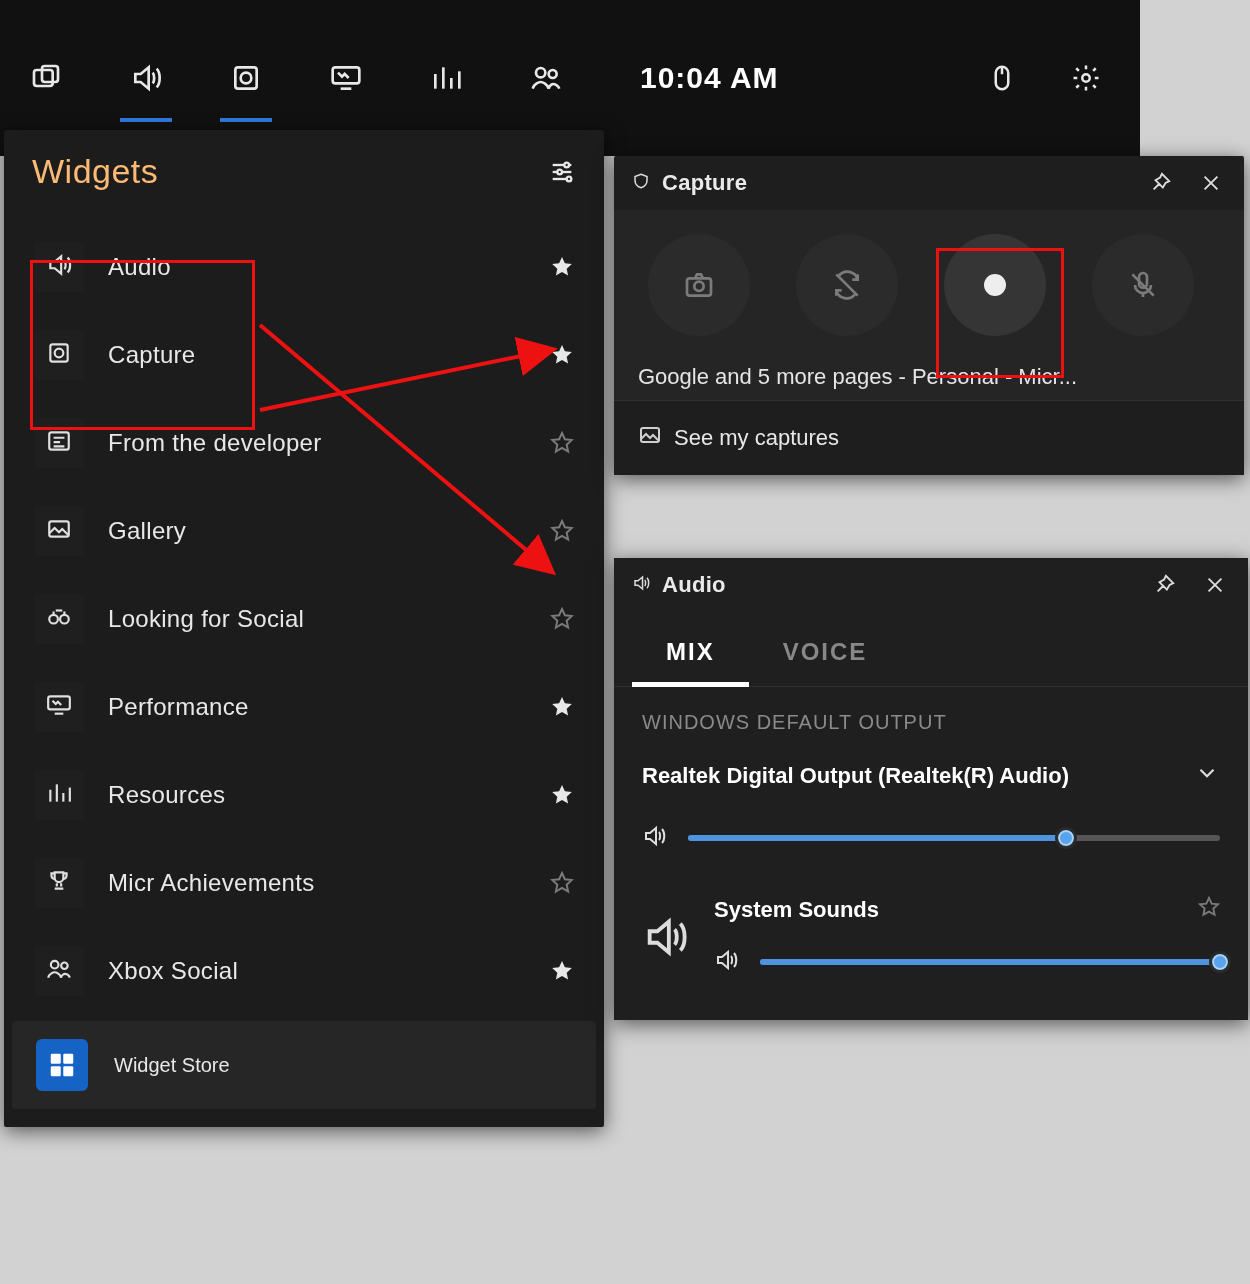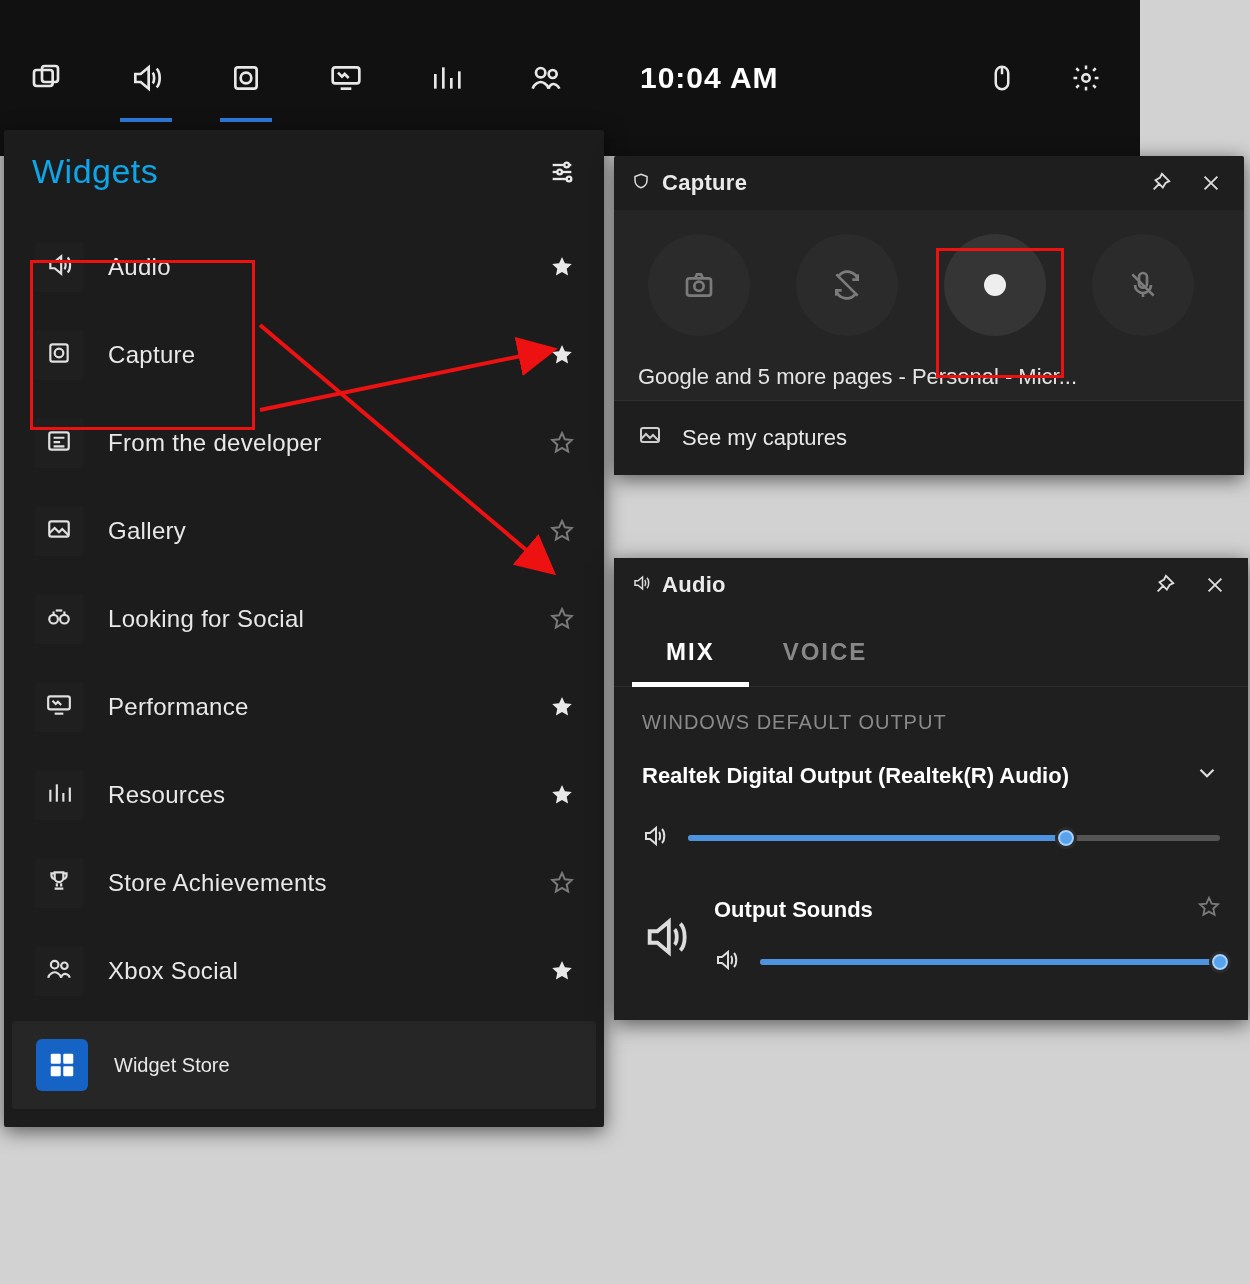--- a/index.html
+++ b/index.html
@@ -61,21 +61,21 @@
     padding-bottom: 10px;
   }
   .wp-header {
     display: flex;
     align-items: center;
     padding: 22px 28px 10px 28px;
   }
   .wp-header .title {
     font-size: 34px;
     font-weight: 400;
-    color: #0ea5e9;
+    color: #fdba74;
     letter-spacing: .5px;
   }
   .wp-header .sliders { margin-left: auto; width:28px; height:28px;}
   .wp-header .sliders svg{ width:28px; height:28px; stroke:#e8e8e8; stroke-width:2; fill:none;}
   .wp-list { display:flex; flex-direction:column; margin-top: 22px;}
   .wp-item {
     display: flex;
     align-items: center;
     padding: 0 30px;
     height: 88px;
@@ -178,21 +178,21 @@
   }
   .capture-caption{
     margin-top:28px;
     font-size:22px;
     color:#e5e5e5;
     white-space:nowrap;
     overflow:hidden;
     text-overflow:ellipsis;
   }
   .capture-footer{
-    display:flex; align-items:center; gap:20px;
+    display:flex; align-items:center; gap:12px;
     padding: 22px 24px;
     border-top:1px solid #303030;
     font-size:22px;
     color:#e8e8e8;
     background:#1e1e1e;
   }
   .capture-footer svg{ width:24px; height:24px; stroke:#cfcfcf; stroke-width:2; fill:none;}
 
   
   .audio-panel{
@@ -508,21 +508,21 @@
             <use href="#i-star"></use>
           </svg></div>
     </div>
 
     <div class="wp-item">
       <div class="icon-box">
           <span><svg viewBox="0 0 24 24">
               <use href="#i-trophy"></use>
             </svg></span>
         </div>
-      <div class="label">Store Achievements</div>
+      <div class="label">Micr Achievements</div>
       <div class="star outline"><svg viewBox="0 0 24 24">
             <use href="#i-star"></use>
           </svg></div>
     </div>
 
     <div class="wp-item">
       <div class="icon-box">
           <span><svg viewBox="0 0 24 24">
               <use href="#i-people"></use>
             </svg></span>
@@ -640,21 +640,21 @@
         <div class="thumb" style="left:71%"></div>
       </div>
     </div>
 
     <div class="sys-row">
       <div class="big-spk"><svg viewBox="0 0 24 24">
             <use href="#i-speaker"></use>
           </svg></div>
       <div class="sys-col">
         <div class="sys-head">
-          <span>Output Sounds</span>
+          <span>System Sounds</span>
           <span class="star outline"><svg viewBox="0 0 24 24" style="width:22px;height:22px">
                 <use href="#i-star"></use>
               </svg></span>
         </div>
         <div class="track-line" style="margin-bottom:20px">
           <span><svg class="spk" viewBox="0 0 24 24">
                 <use href="#i-speaker"></use>
               </svg></span>
           <div class="slider">
             <div class="fill" style="width:100%"></div>

